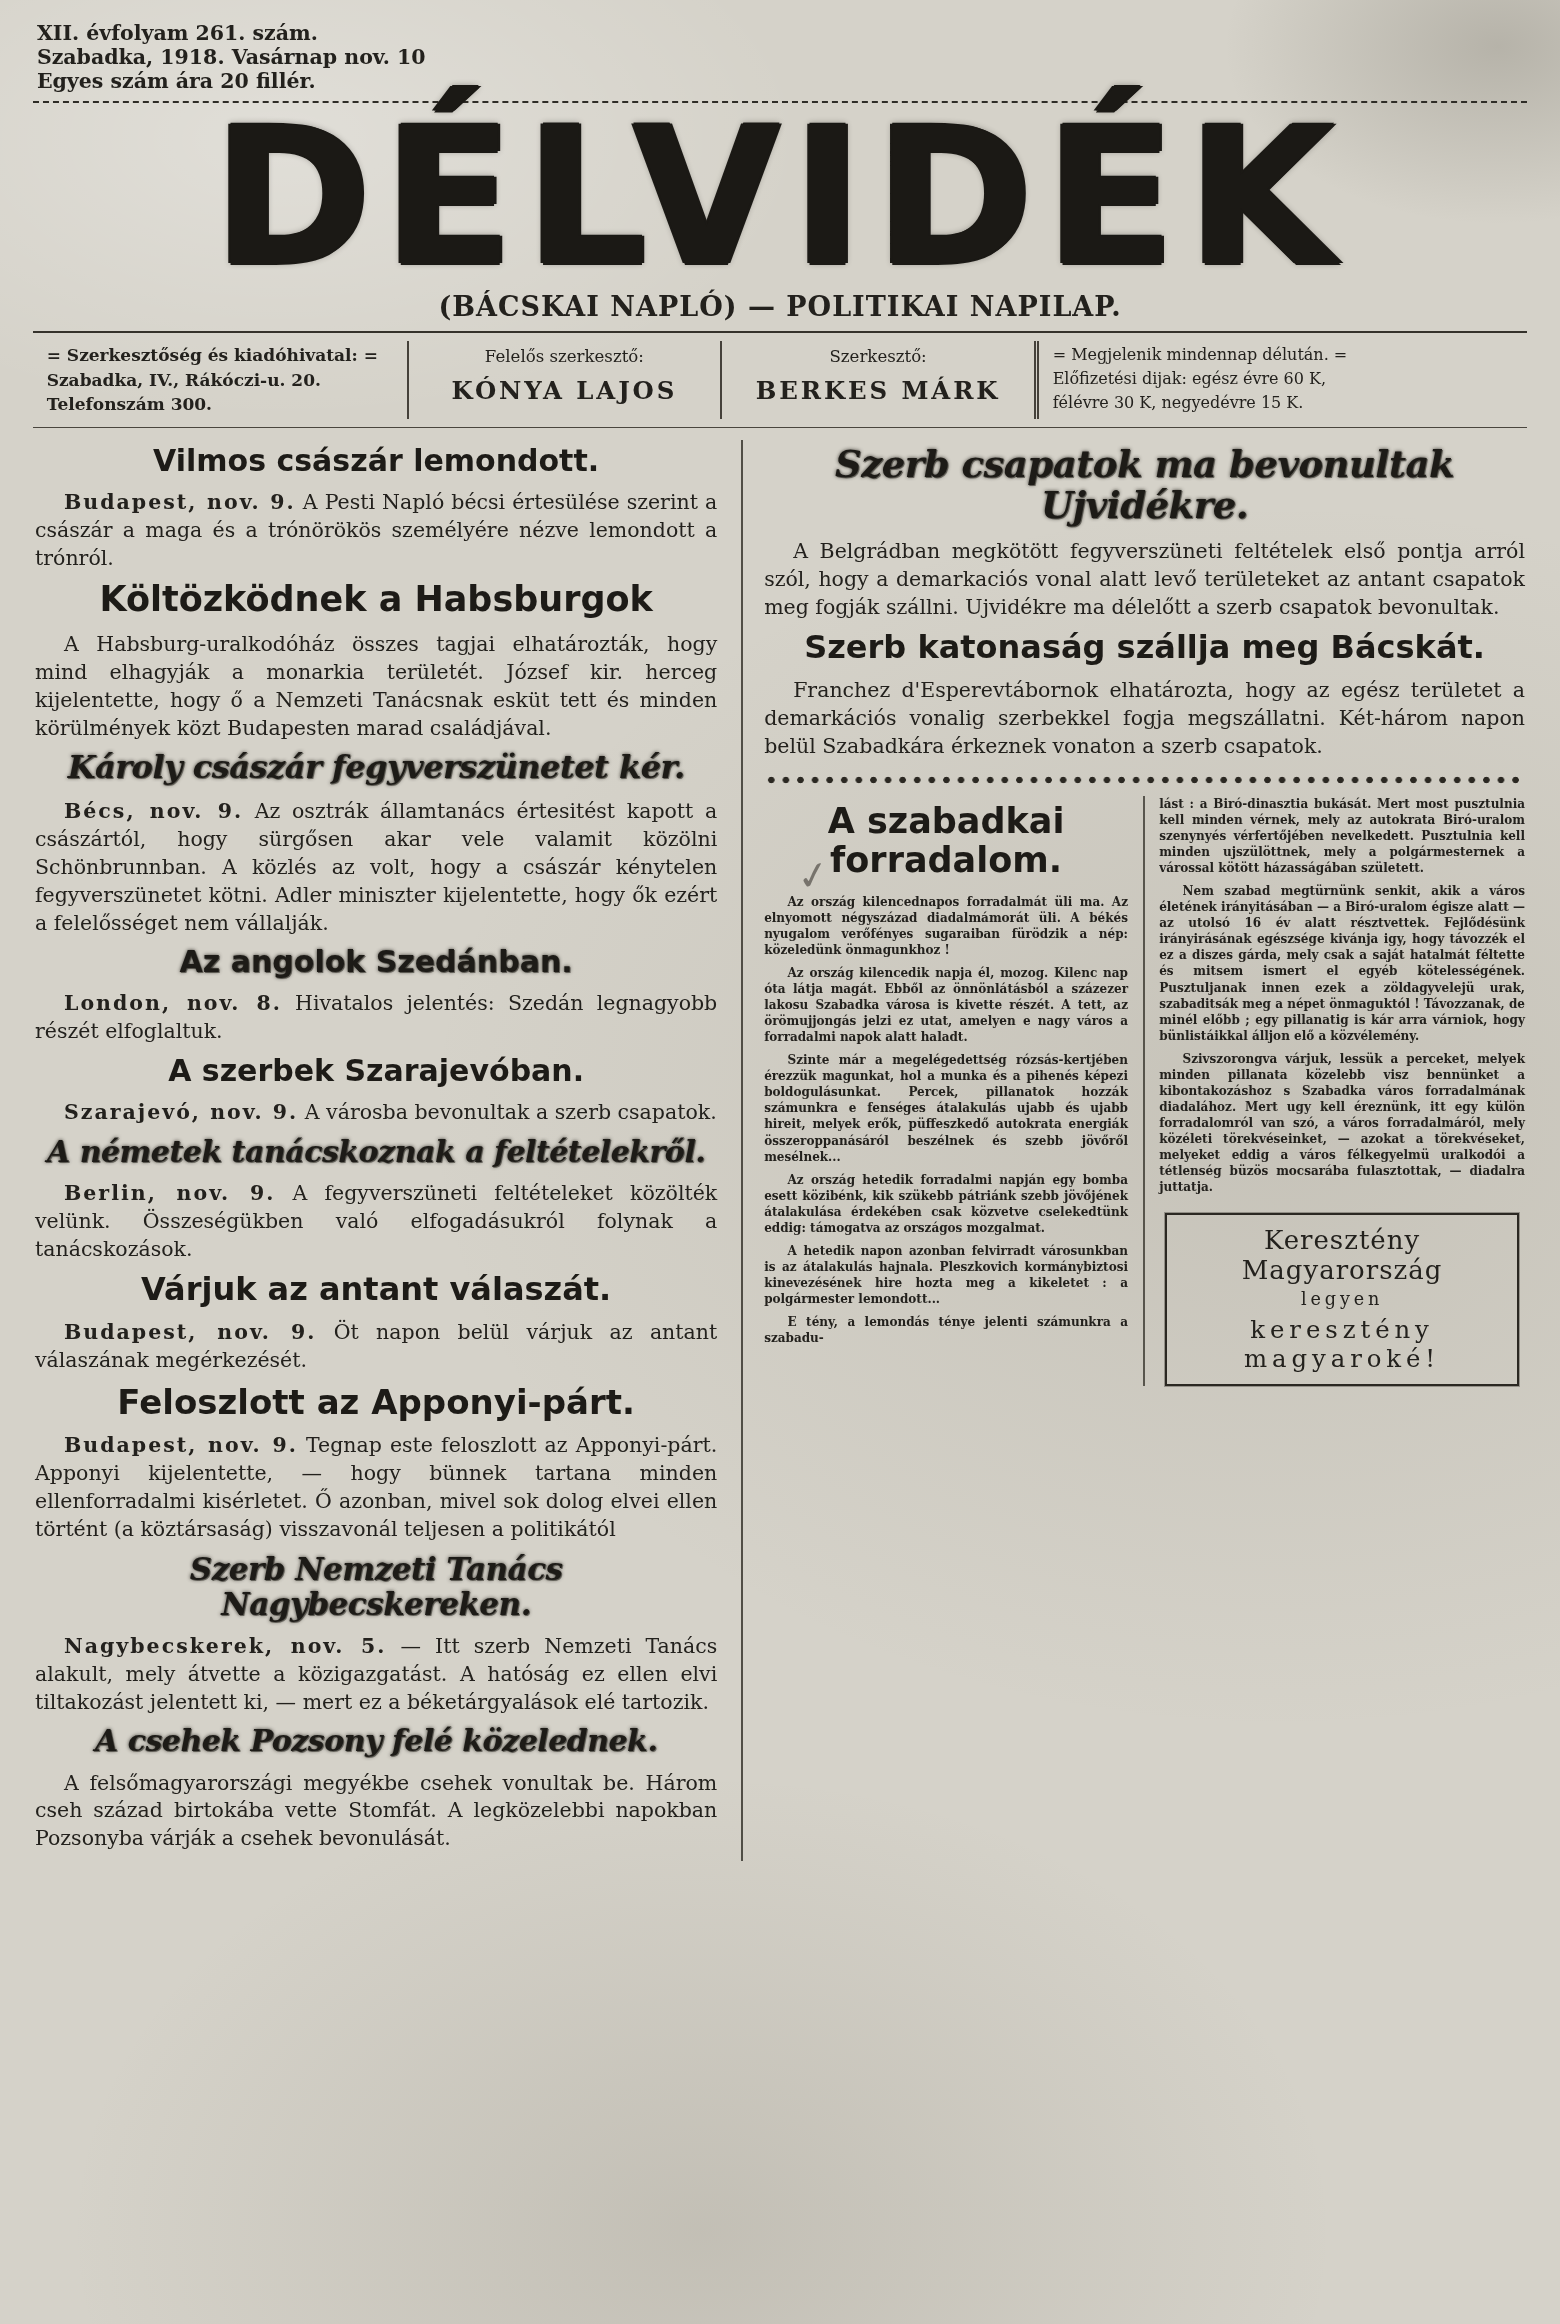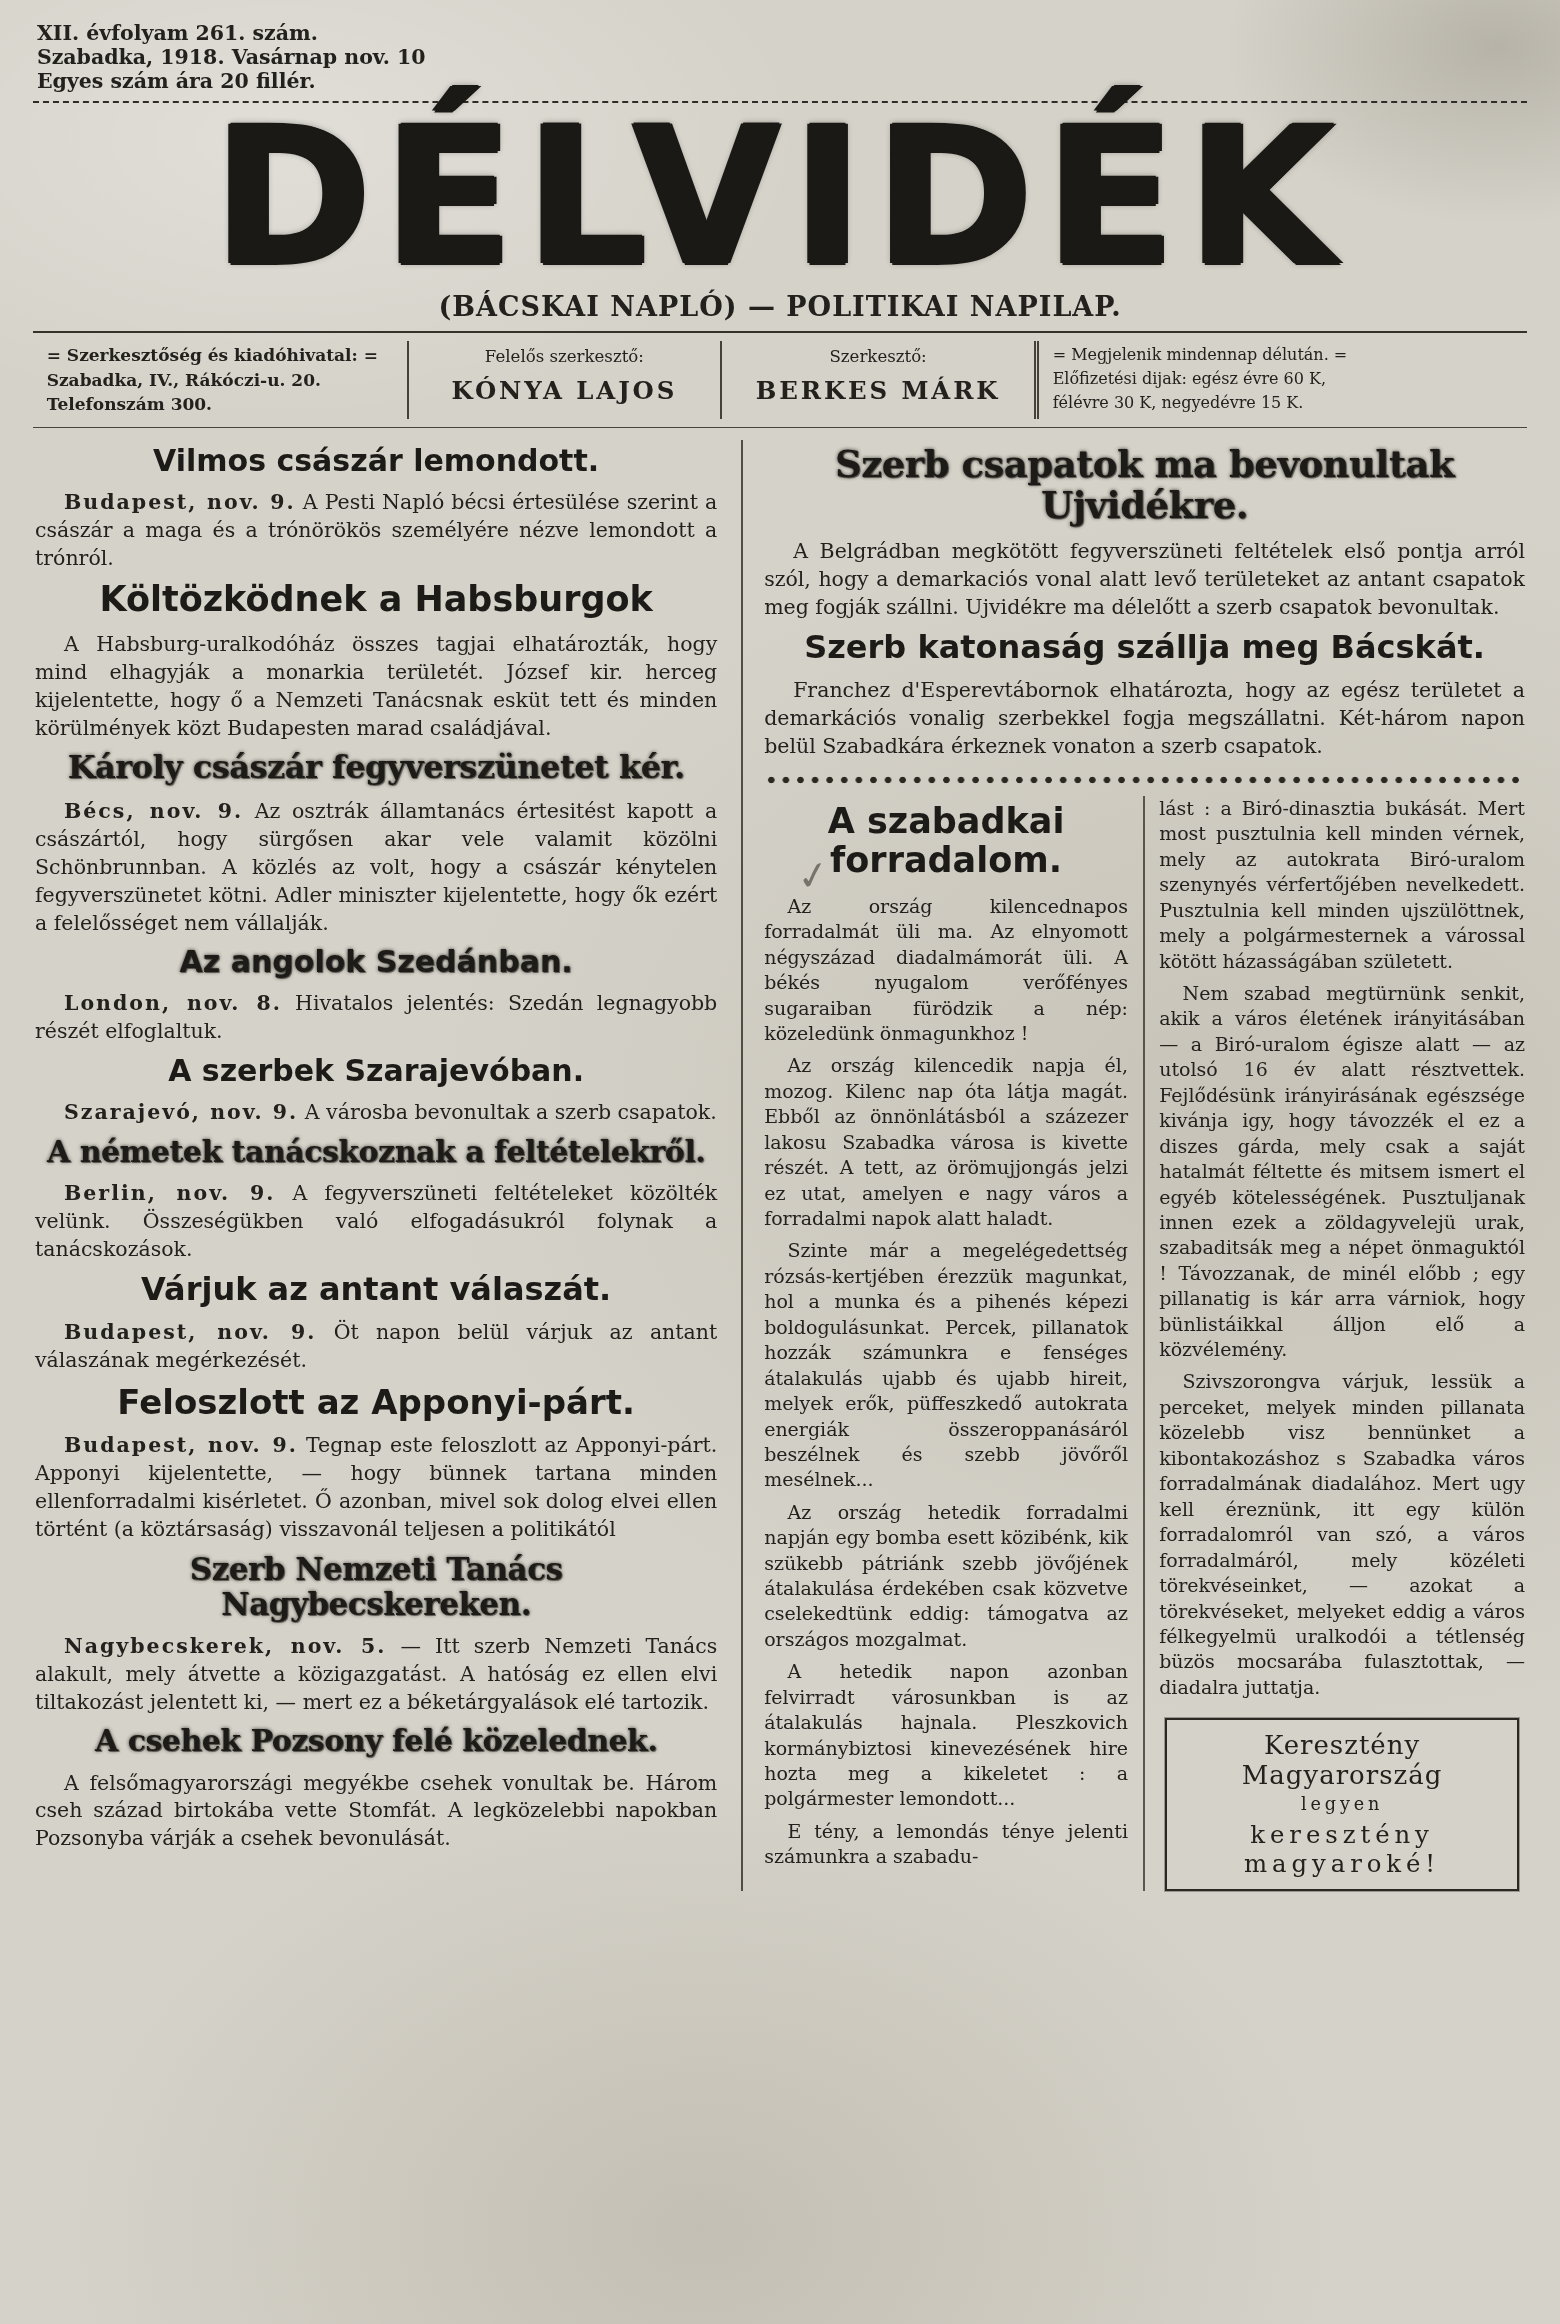--- a/index.html
+++ b/index.html
@@ -50,38 +50,38 @@
 
   
   .content { display:flex; margin-top:11.7px; }
   .col-left  { width:47.5%; padding:2px 23.4px 0 2px; border-right:2px solid rgba(48,45,38,.8); }
   .col-right { width:52.5%; padding:2px 2px 0 21.5px; }
 
   
   .hl { font-family:"DejaVu Sans","Liberation Sans",sans-serif; font-weight:bold;
         text-align:center; line-height:1.12; margin:25px 0 11.7px; color:#1d1b17; }
   .hl:first-child { margin-top:2px; }
-  .hl-serif { font-family:"DejaVu Serif","Liberation Serif",serif; letter-spacing:-0.5px; } .s31 { font-size:30px; } .s32 { font-size:31px; }
+  .hl-serif { font-family:"DejaVu Serif","Liberation Serif",serif; letter-spacing:-0.5px;font-style:italic; } .s31 { font-size:30px; } .s32 { font-size:31px; }
   .s33 { font-size:32px; } .s35 { font-size:34px; } .s36 { font-size:35px; } .s38 { font-size:37px; }
   .inky { text-shadow:0 0 3.9px rgba(32,29,24,.85), 1px 1px 0 rgba(32,29,24,.5); }
 
   
   .body { font-size:20.5px; line-height:1.36; text-align:justify; text-indent:29px; margin:0 0 7.8px; }
   .dateline { font-weight:bold; letter-spacing:2px; }
 
   
   .dots { height:11.7px; margin:13.7px 0 9.8px;
           background-image:radial-gradient(circle, #2b2822 2.9px, transparent 3.5px);
           background-size:14.6px 11.7px; background-repeat:repeat-x; background-position:0 center; }
 
   
   .subcols { display:flex; align-items:stretch; }
   .sub-a { width:50%; padding-right:14.6px; border-right:2px solid rgba(48,45,38,.75); }
   .sub-b { width:50%; padding-left:14.6px; }
-  .sub-a .body, .sub-b .body { font-size:19px; line-height:1.34; text-indent:23.4px; margin-bottom:6.8px; }
+  .sub-a .body, .sub-b .body { font-size:12px; line-height:1.34; text-indent:23.4px; margin-bottom:6.8px;font-weight:bold; }
   .no-indent { text-indent:0 !important; }
 
   .rev-headwrap { position:relative; }
   .rev-headwrap .hl { margin:5.9px 9.8px 13.7px; }
   .rev-headwrap::after { 
     content:"✓"; position:absolute; left:33px; top:51px; font-size:39px;
     color:rgba(45,42,36,.55); transform:rotate(-10deg);
     font-family:"DejaVu Sans",sans-serif;
   }
 

